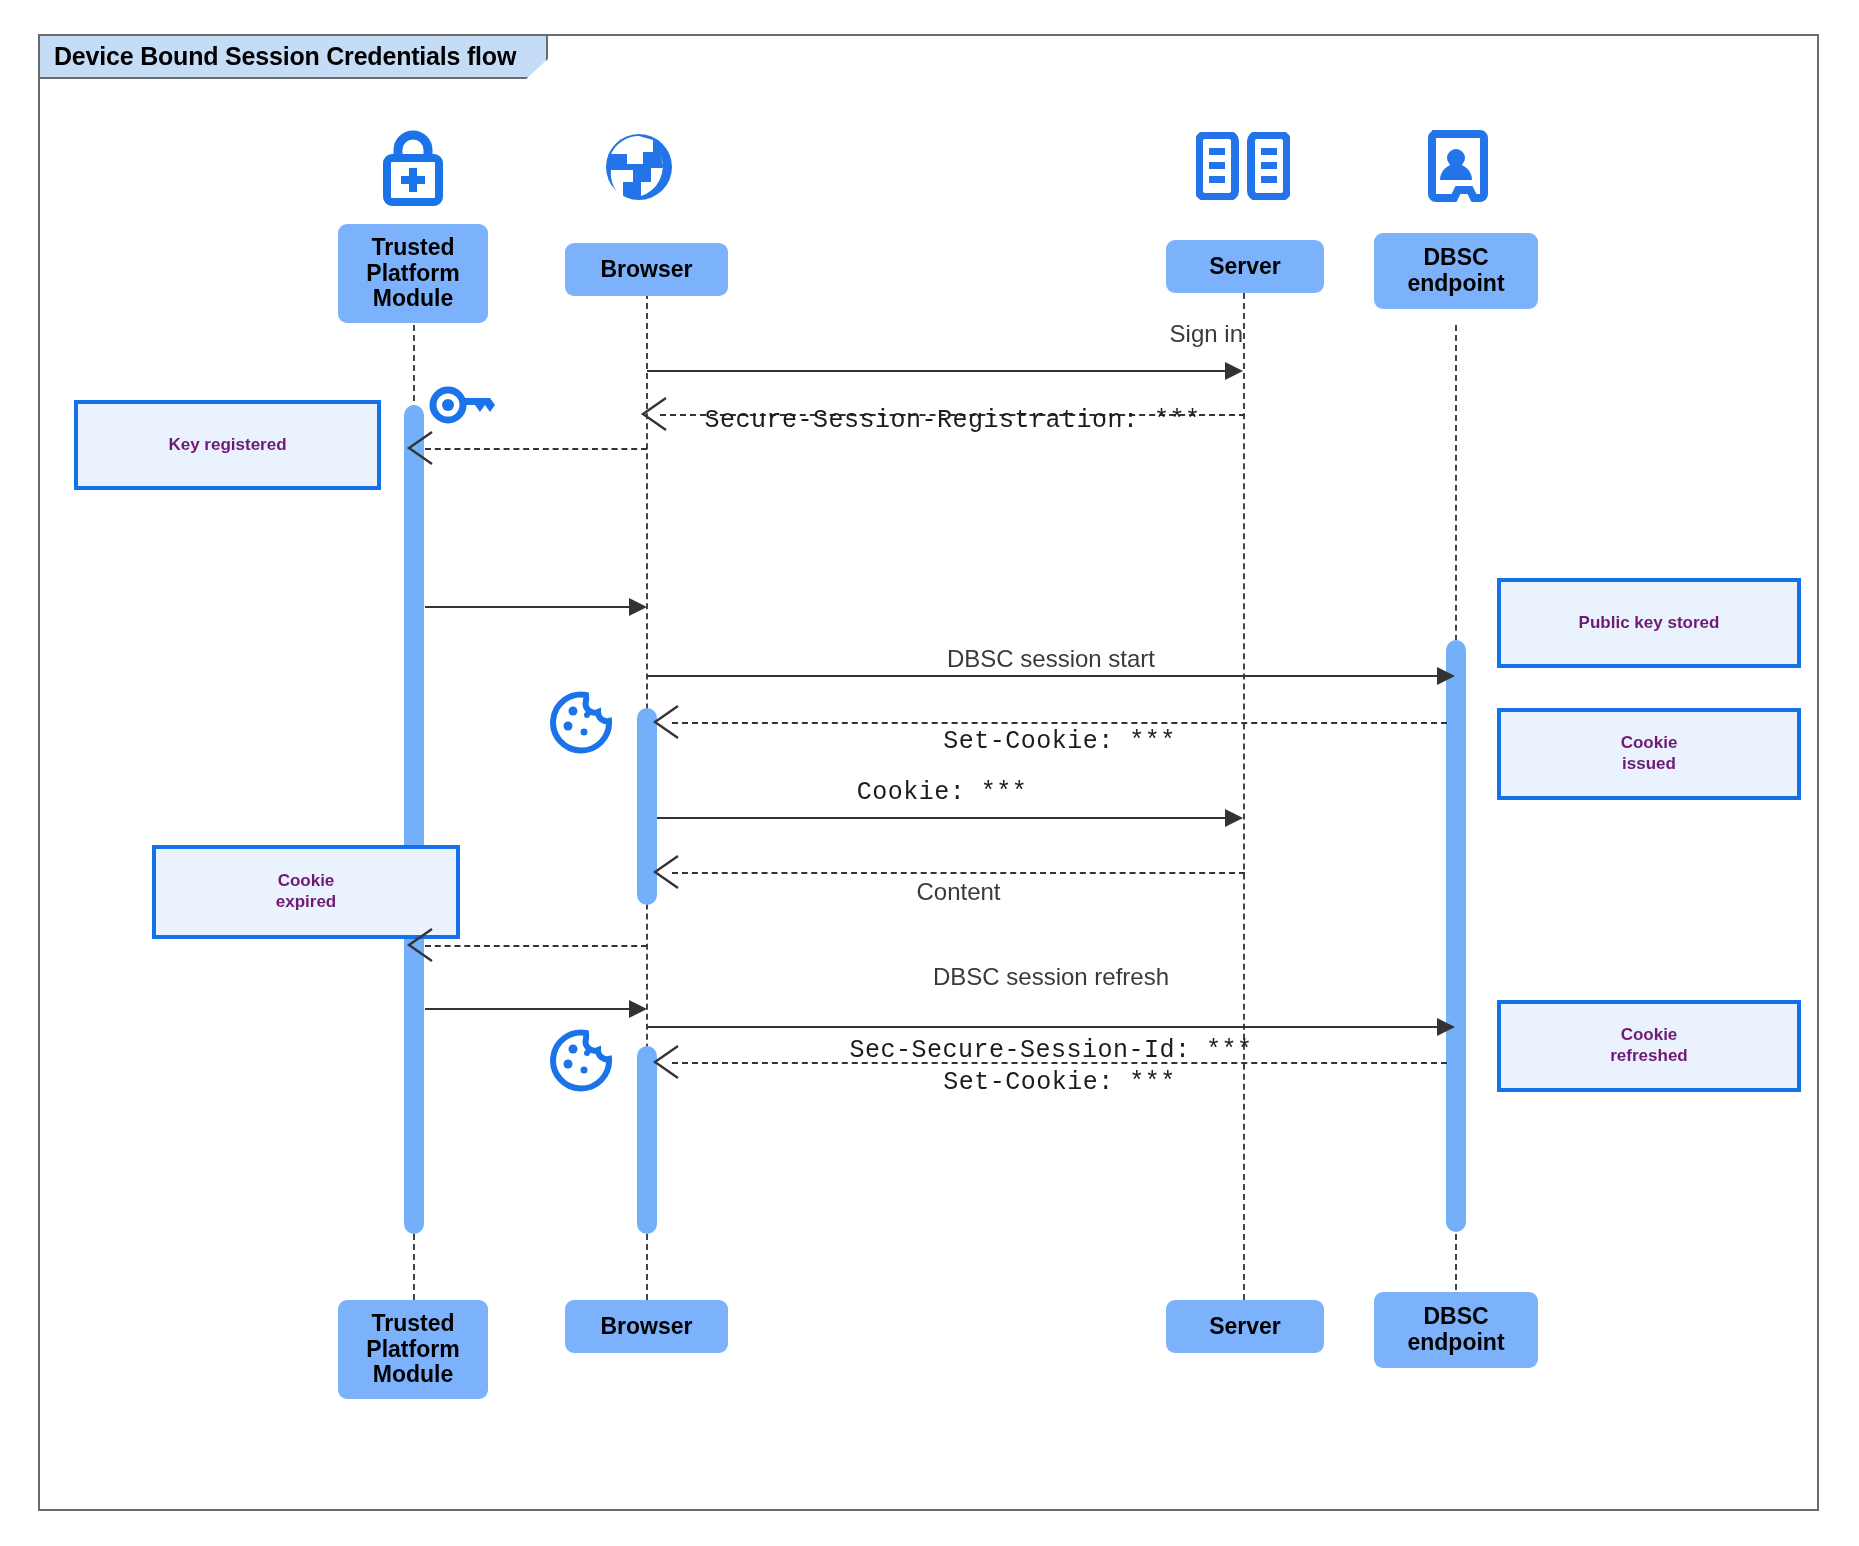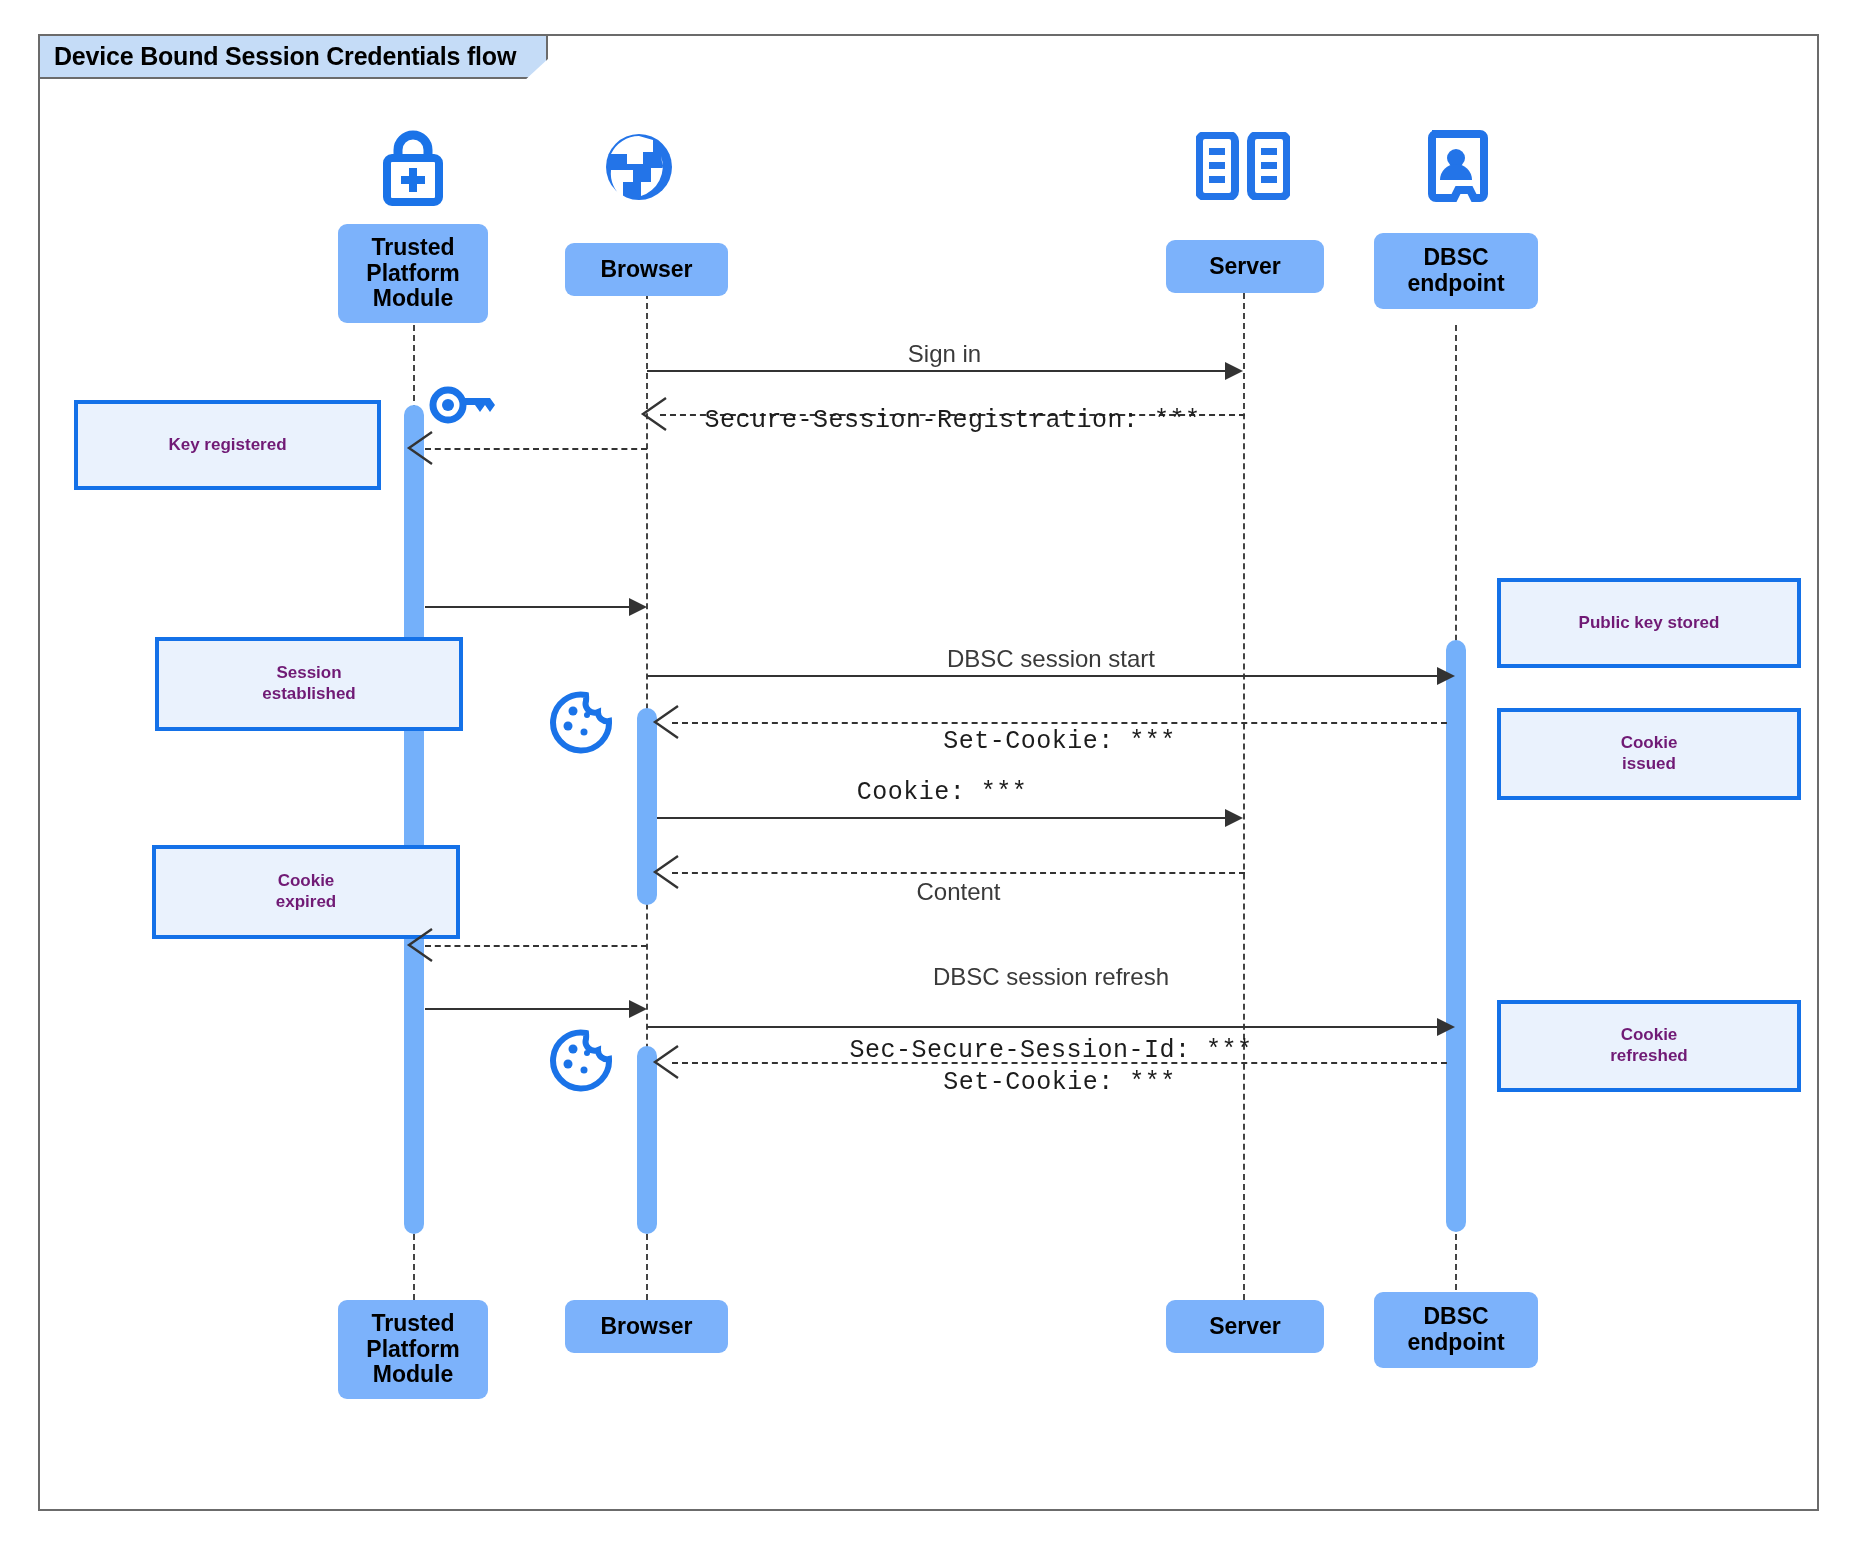--- a/index.html
+++ b/index.html
@@ -226,26 +226,20 @@
 
   <div class="activation" style="left:404px; top:405px; height:829px;"></div>
   <div class="activation" style="left:637px; top:708px; height:197px;"></div>
   <div class="activation" style="left:637px; top:1046px; height:188px;"></div>
   <div class="activation" style="left:1446px; top:640px; height:592px;"></div>
 
   <div class="note" style="left:74px; top:400px; width:307px; height:90px;">
     <span>Key registered</span>
   </div>
 
-  <div class="note" style="left:155px; top:637px; width:308px; height:94px;">
-    <div>
-      <span>Session</span><br>
-      <span>established</span>
-    </div>
-  </div>
 
   <div class="note" style="left:152px; top:845px; width:308px; height:94px;">
     <div>
       <span>Cookie</span><br>
       <span>expired</span>
     </div>
   </div>
 
   <div class="note" style="left:1497px; top:578px; width:304px; height:90px;">
     <span>Public key stored</span>
@@ -286,21 +280,21 @@
   <div class="icon" style="left:548px; top:1028px;">
     <svg width="66" height="66" viewBox="0 0 66 66">
       <path d="M38 5 a28 28 0 1 0 23 26 a9 9 0 0 1 -11 -9 a9 9 0 0 1 -12 -11 a28 28 0 0 0 0 -6 z" fill="#fff" stroke="#1a73e8" stroke-width="6"></path>
       <circle cx="25" cy="21" r="4.5" fill="#1a73e8"></circle>
       <circle cx="20" cy="36" r="4.5" fill="#1a73e8"></circle>
       <circle cx="36" cy="42" r="3.5" fill="#1a73e8"></circle>
       <circle cx="39" cy="25" r="3" fill="#1a73e8"></circle>
     </svg>
   </div>
 
-  <div class="msg-label" style="left:646px; top:340px; width:597px;">Sign in</div>
+  <div class="msg-label" style="left:646px; top:320px; width:597px;text-align:right;">Sign in</div>
   <div class="msg-line" style="left:647px; top:370px; width:578px;"></div>
   <div class="arrow-head solid-right" style="left:1225px; top:362px;"></div>
 
   <div class="msg-line dashed" style="left:660px; top:414px; width:585px;"></div>
   <div class="arrow-head open-left" style="left:640px; top:396px;">
     <svg width="28" height="36" viewBox="0 0 28 36">
         <path d="M26 2 L3 18 L26 34" fill="none" stroke="#333" stroke-width="2.4"></path>
       </svg>
   </div>
   <div class="msg-label mono" style="left:660px; top:406px; width:585px;">Secure-Session-Registration: ***</div>

